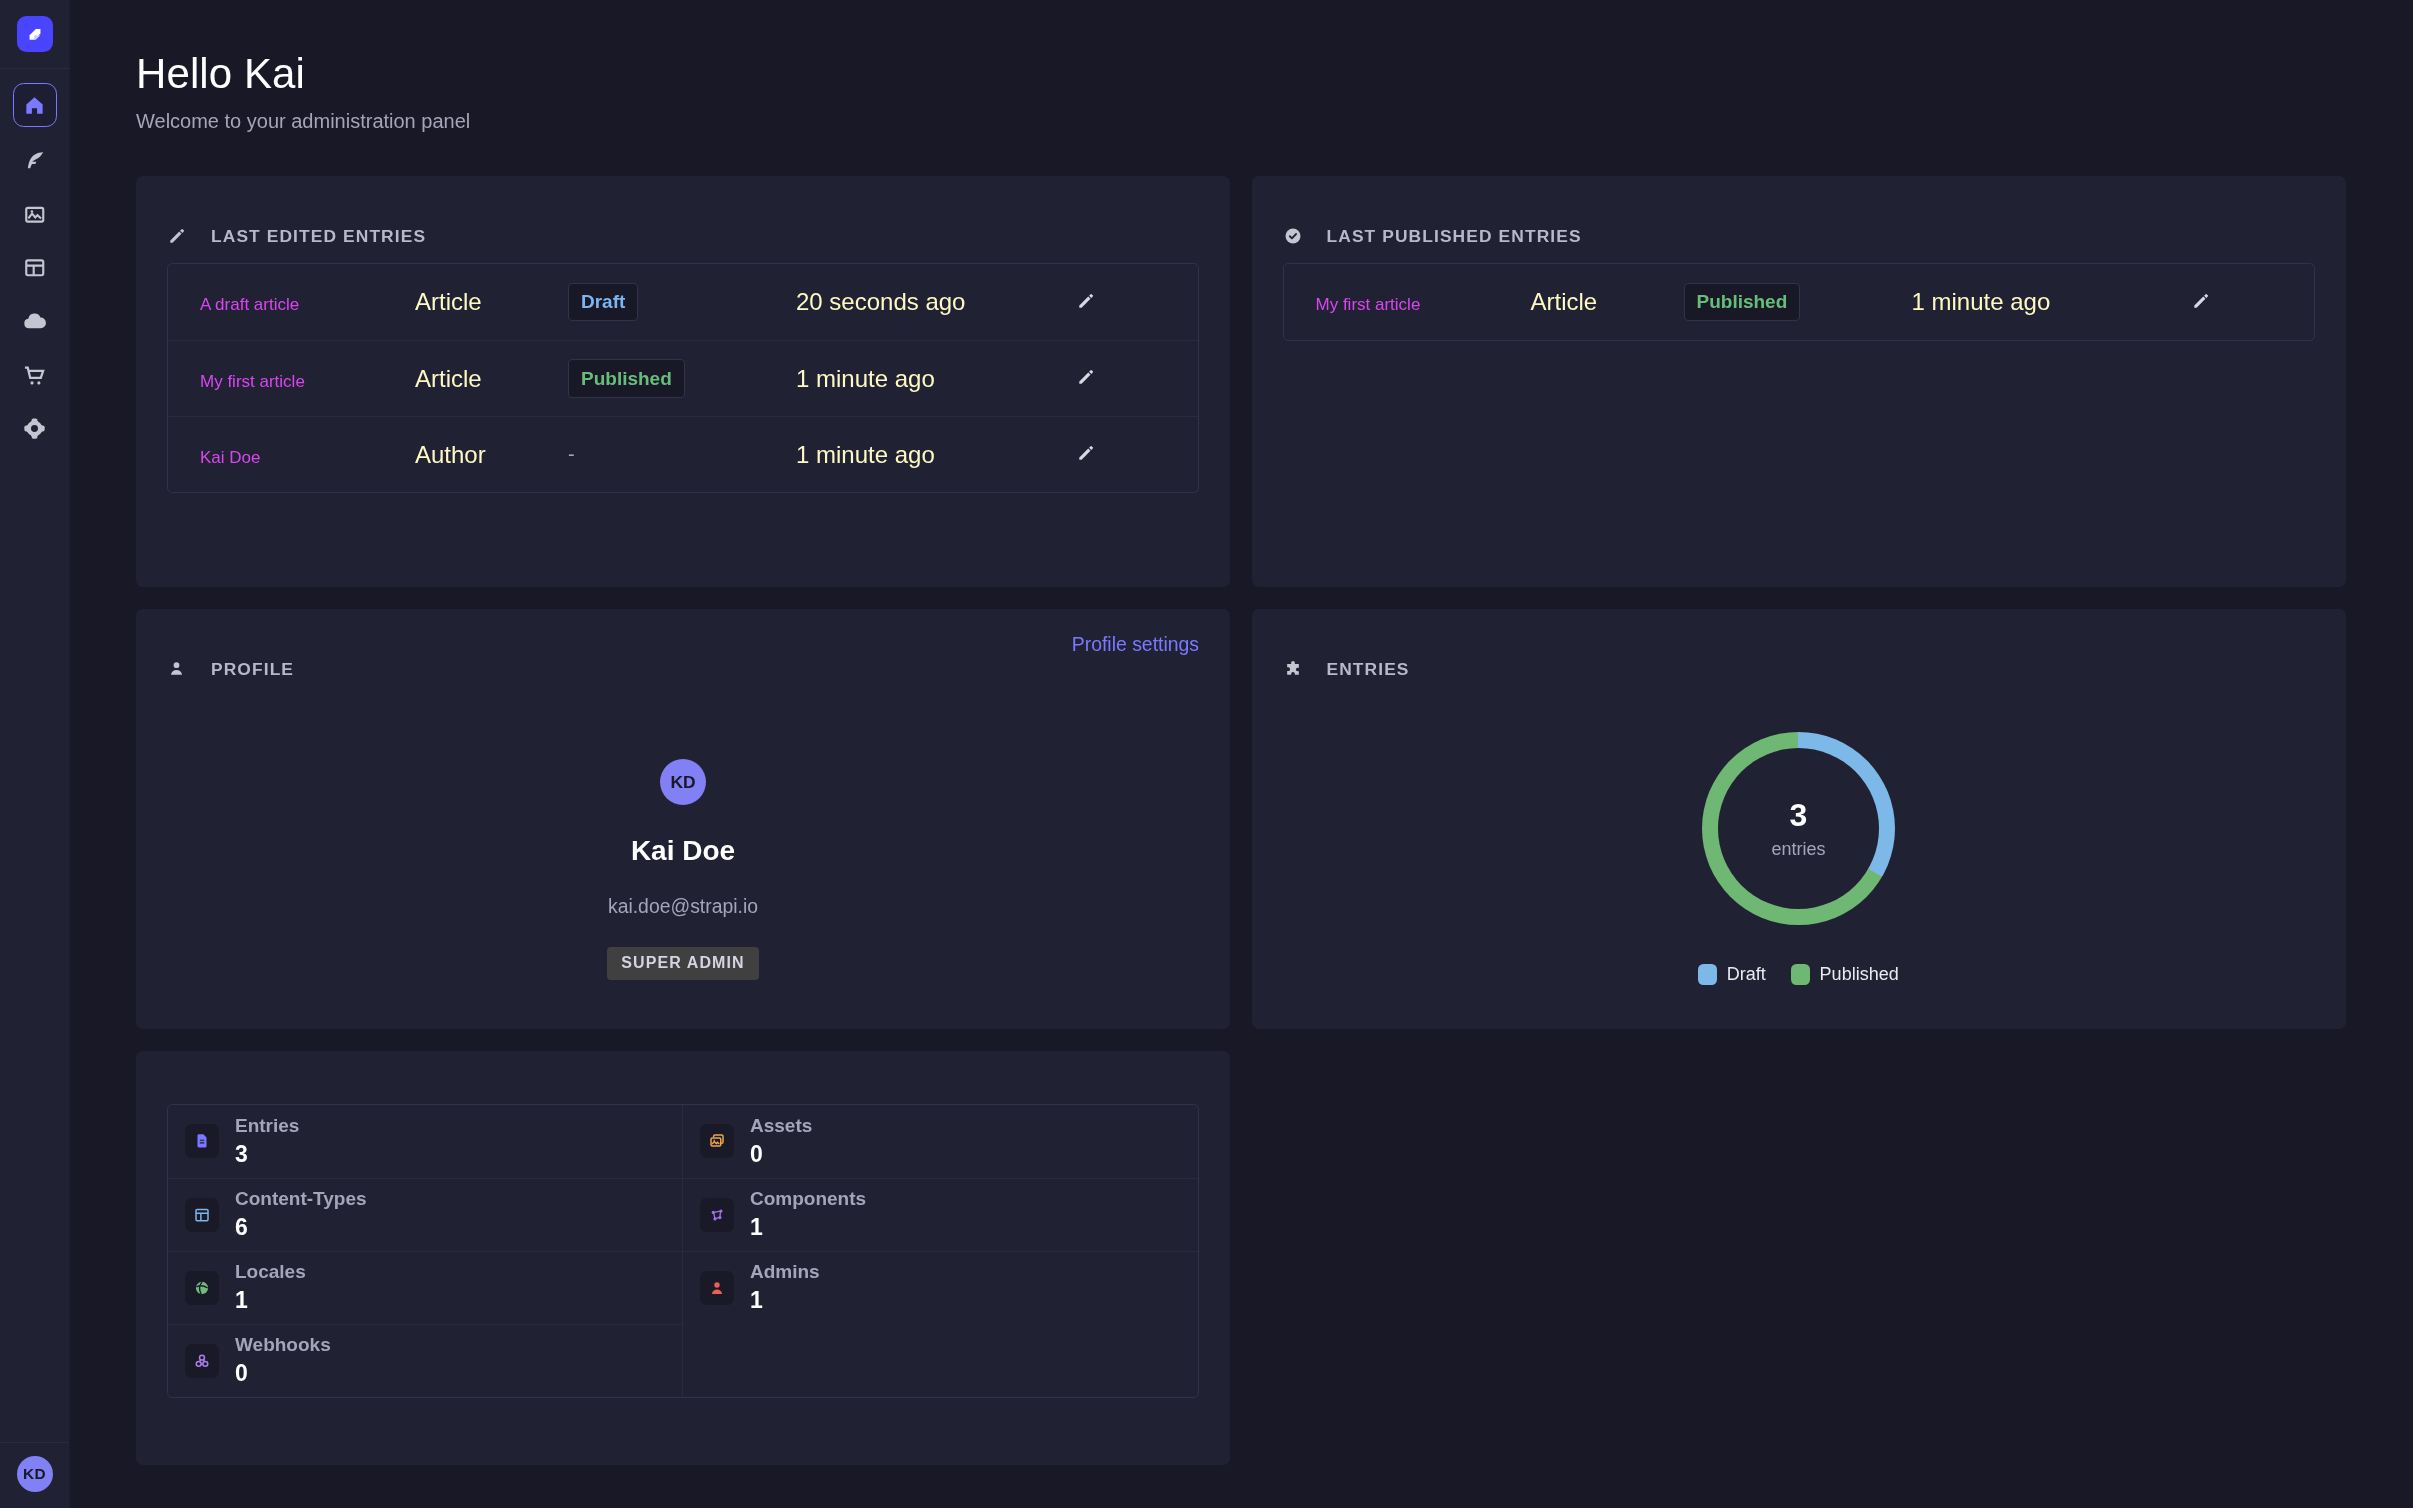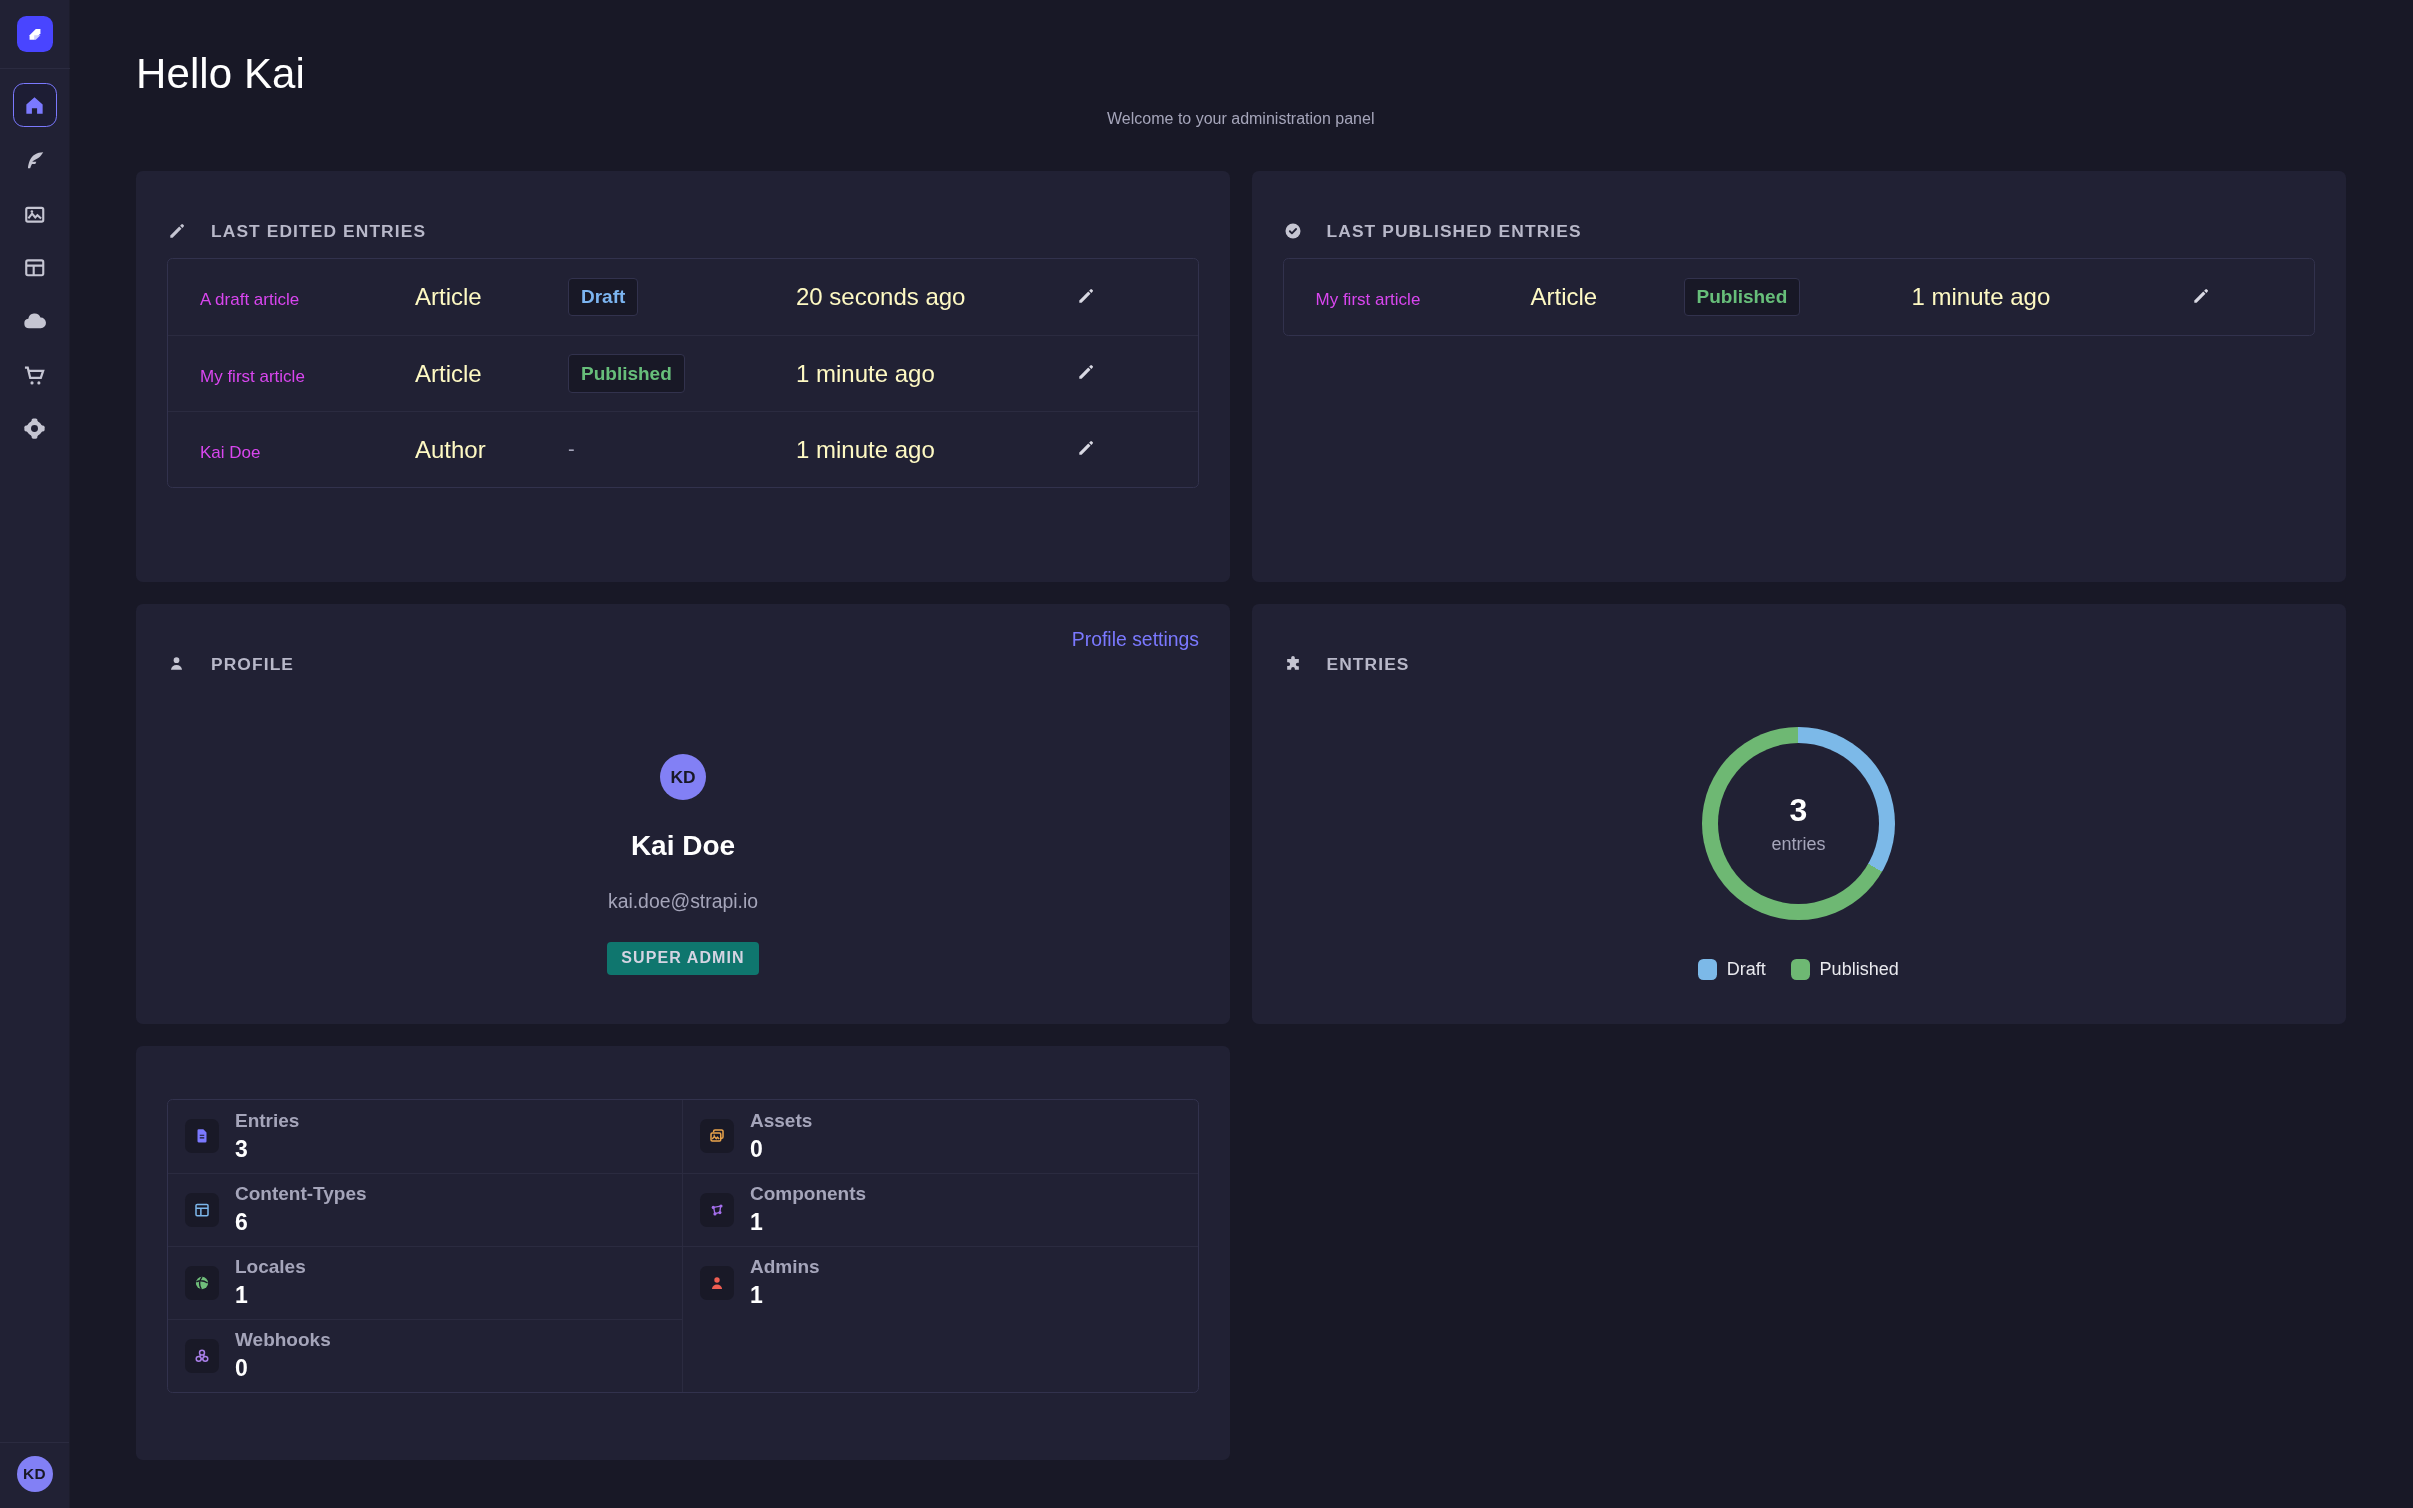--- a/index.html
+++ b/index.html
@@ -37,21 +37,21 @@
   }
   .side-avatar {
     width:36px; height:36px; border-radius:50%; background:#8280f5;
     color:#181826; font-weight:bold; font-size:15.4px;
     display:flex; align-items:center; justify-content:center; letter-spacing:0.3px;
   }
 
   
   .main { flex:1; padding:50px 68px 0 66px; }
   .page-title { font-size:42px; font-weight:normal; color:#ffffff; letter-spacing:0.1px; }
-  .page-subtitle { margin-top:12px; font-size:16px; color:#a5a5ba;text-align:center; }
+  .page-subtitle { margin-top:12px; font-size:20px; color:#a5a5ba; }
 
   .cards-grid {
     margin-top:43px;
     display:grid;
     grid-template-columns:1094px 1094px;
     grid-template-rows:411px 420px 414px;
     gap:22px 21.5px;
   }
   .card {
     background:#212134; border-radius:6.7px;
@@ -86,21 +86,21 @@
   
   .profile-body { margin-top:79px; display:flex; flex-direction:column; align-items:center; }
   .profile-avatar {
     width:46px; height:46px; border-radius:50%; background:#8280f5;
     color:#181826; font-weight:bold; font-size:17.4px;
     display:flex; align-items:center; justify-content:center;
   }
   .profile-name { margin-top:29.5px; font-size:28px; font-weight:bold; color:#ffffff; }
   .profile-email { margin-top:28px; font-size:19.4px; color:#a5a5ba; }
   .profile-role {
-    margin-top:29.5px; background:#0f766e; color:#d4d4e2;
+    margin-top:29.5px; background:#404040; color:#d4d4e2;
     font-size:16px; font-weight:bold; letter-spacing:1.1px;
     padding:7.4px 14.7px; border-radius:4px;
   }
 
   
   .entries-body { display:flex; flex-direction:column; align-items:center; }
   .donut {
     margin-top:52px; width:193px; height:193px; border-radius:50%;
     position:relative;
   }

